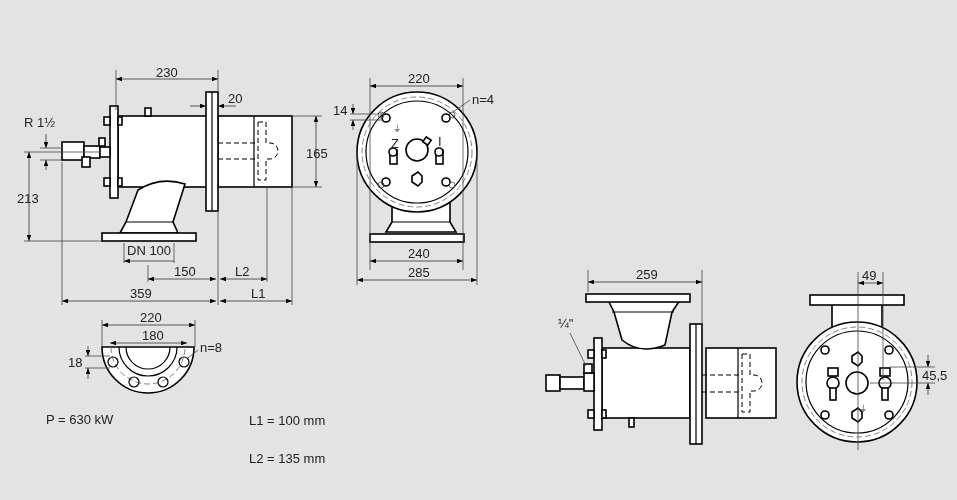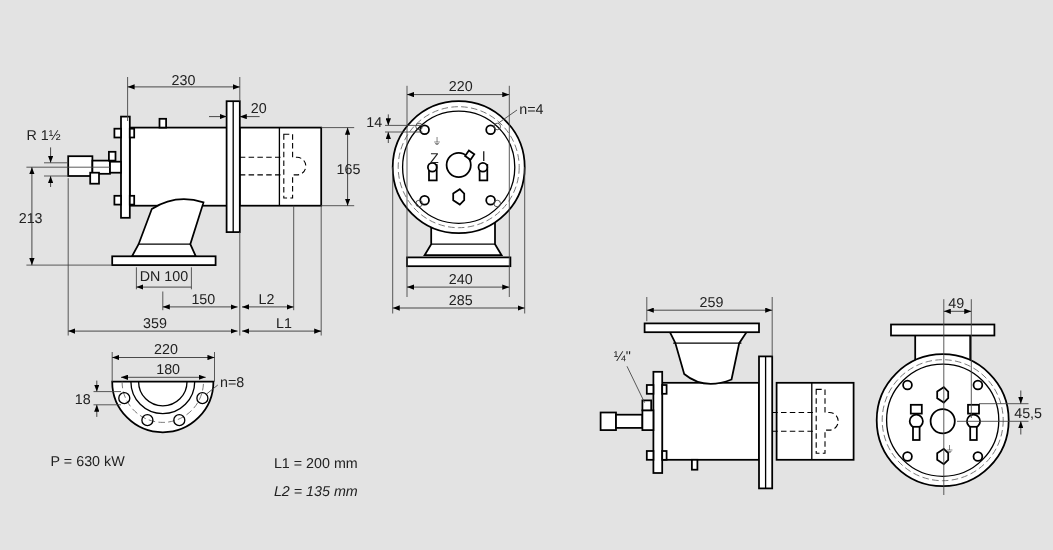--- a/index.html
+++ b/index.html
@@ -220,14 +220,14 @@
     <text x="860" y="412" style="font-size:9px">⏚</text>
     <line x1="890" y1="367" x2="935" y2="367" class="thin"></line>
     <line x1="870" y1="383" x2="935" y2="383" class="thin"></line>
     <line x1="928" y1="355" x2="928" y2="367" class="dim" marker-end="url(#a)"></line>
     <line x1="928" y1="395" x2="928" y2="383" class="dim" marker-end="url(#a)"></line>
     <text x="922" y="380">45,5</text>
   </g>
 </svg>
 
 <div class="note" style="left:18px;top:411px;">P = 630 kW</div>
-<div class="note" style="left:221px;top:412px;">L1 = 200 mm</div>
-<div class="note" style="left:221px;top:438px;font-style:italic;">L2 = 135 mm</div>
+<div class="note" style="left:221px;top:412px;">L1 = 100 mm</div>
+<div class="note" style="left:221px;top:450px;">L2 = 135 mm</div>
 
 </body></html>

